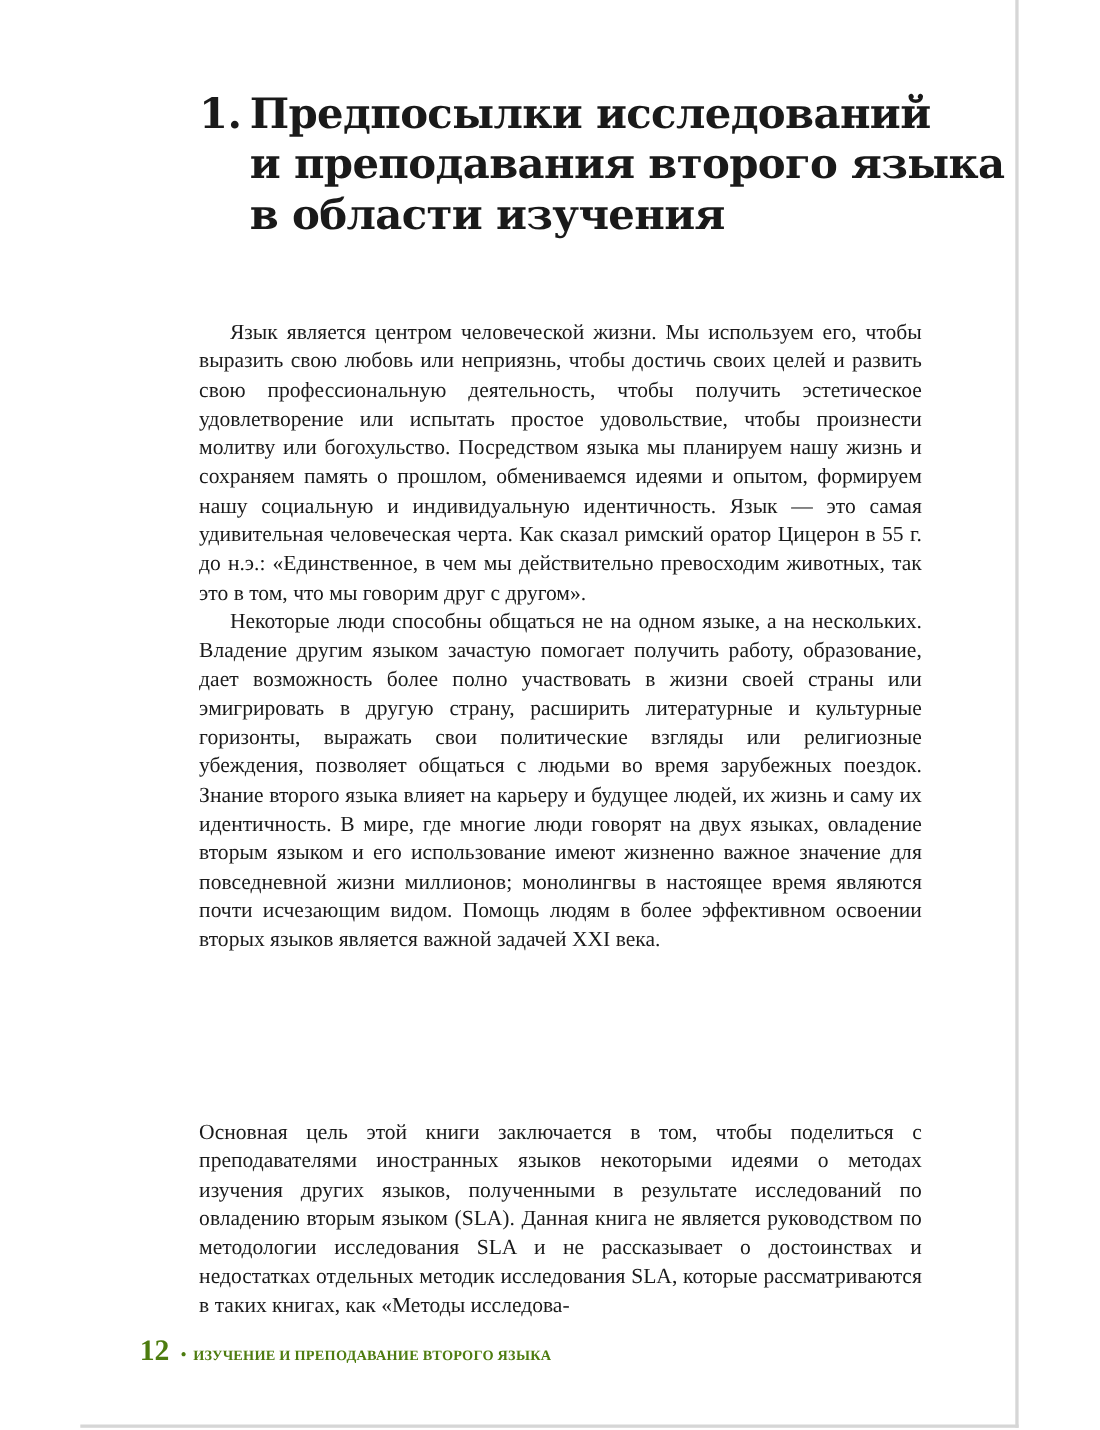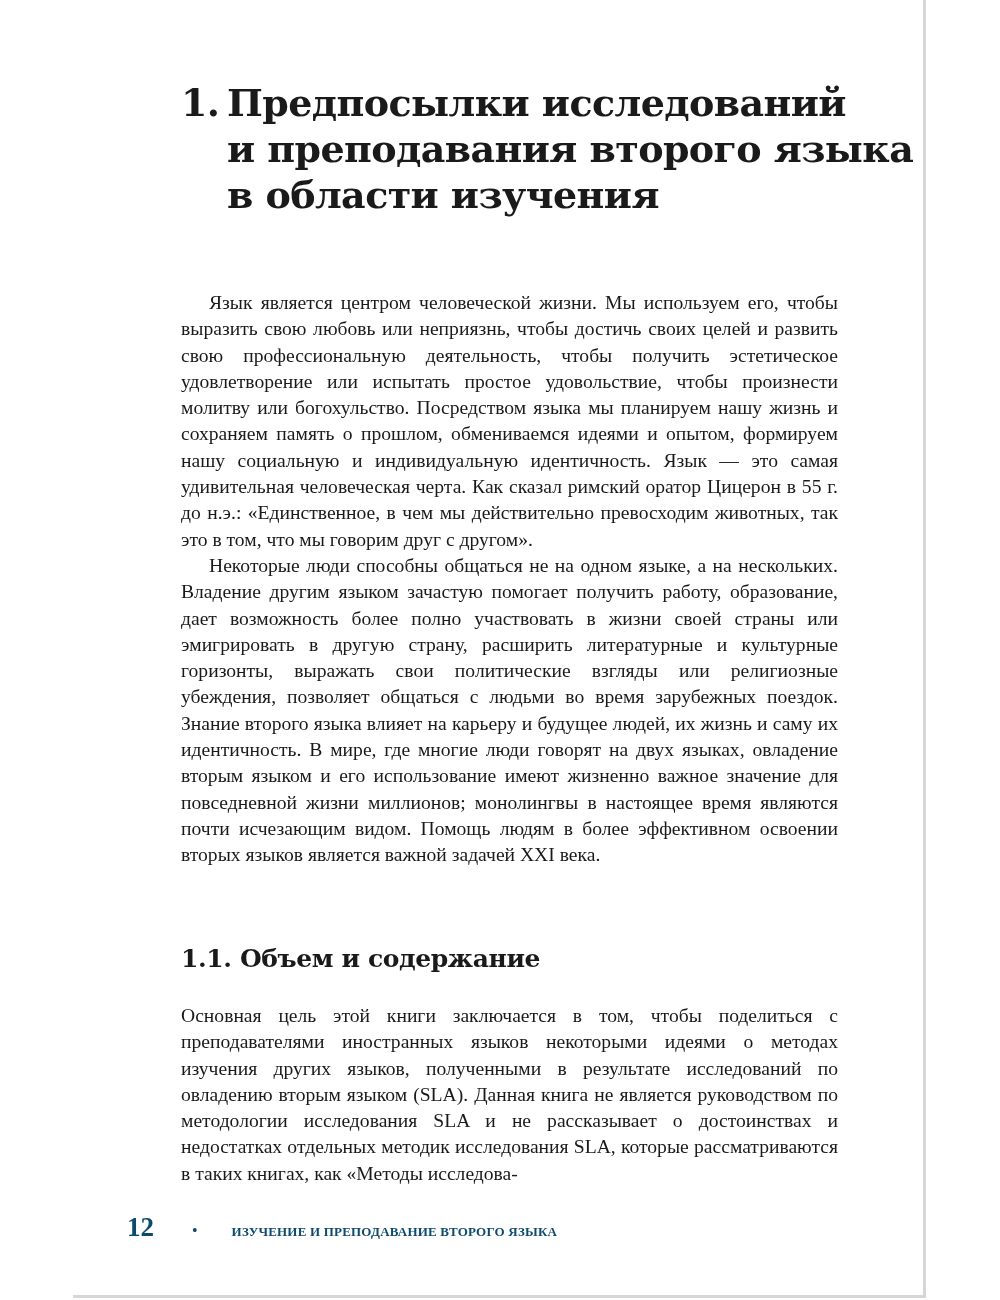--- a/index.html
+++ b/index.html
@@ -83,30 +83,29 @@
       top: 942px;
       margin: 0;
       font-family: "DejaVu Serif", serif;
       font-weight: bold;
       font-size: 25px;
       line-height: 34px;
       color: #1a1a1a;
       letter-spacing: -0.4px;
     }
     .block-2 { top: 1003px; }
-    .block-2 p { text-indent: 0; }
+    .block-2 p { text-indent: 0; margin-top: 14px; }
     .footer {
       position: absolute;
       left: 127px;
       top: 1212px;
       display: flex;
       align-items: baseline;
       font-family: "Liberation Serif", serif;
-      color: #0c4a6e;
-      gap: 28px;
+      color: #4d7c0f;
     }
     .footer .page-number {
       font-size: 27px;
       font-weight: bold;
       margin-right: 10px;
     }
     .footer .bullet {
       font-size: 16px;
       margin-right: 6px;
     }
@@ -126,21 +125,20 @@
     <span class="line"><span class="num">1.</span><span>Предпосылки исследований</span></span>
     <span class="line indent">и преподавания второго языка</span>
     <span class="line indent">в области изучения</span>
   </h1>
 
   <div class="body-text block-1">
     <p>Язык является центром человеческой жизни. Мы используем его, чтобы выразить свою любовь или неприязнь, чтобы достичь своих целей и развить свою профессиональную деятельность, чтобы полу­чить эстетическое удовлетворение или испытать простое удовольствие, чтобы произнести молитву или богохульство. Посредством языка мы планируем нашу жизнь и сохраняем память о прошлом, обмениваем­ся идеями и опытом, формируем нашу социальную и индивидуальную идентичность. Язык — это самая удивительная человеческая черта. Как сказал римский оратор Цицерон в 55 г. до н.э.: «Единственное, в чем мы действительно превосходим животных, так это в том, что мы говорим друг с другом».</p>
     <p>Некоторые люди способны общаться не на одном языке, а на не­скольких. Владение другим языком зачастую помогает получить ра­боту, образование, дает возможность более полно участвовать в жизни своей страны или эмигрировать в другую страну, расширить литера­турные и культурные горизонты, выражать свои политические взгляды или религиозные убеждения, позволяет общаться с людьми во время зарубежных поездок. Знание второго языка влияет на карьеру и буду­щее людей, их жизнь и саму их идентичность. В мире, где многие люди говорят на двух языках, овладение вторым языком и его использова­ние имеют жизненно важное значение для повседневной жизни мил­лионов; монолингвы в настоящее время являются почти исчезающим видом. Помощь людям в более эффективном освоении вторых языков является важной задачей XXI века.</p>
   </div>
 
-  <h2 class="section-title">1.1. Объем и содержание</h2>
 
   <div class="body-text block-2">
     <p>Основная цель этой книги заключается в том, чтобы поделиться с преподавателями иностранных языков некоторыми идеями о мето­дах изучения других языков, полученными в результате исследова­ний по овладению вторым языком (SLA). Данная книга не является руководством по методологии исследования SLA и не рассказывает о достоинствах и недостатках отдельных методик исследования SLA, которые рассматриваются в таких книгах, как «Методы исследова-</p>
   </div>
 
   <div class="footer">
     <span class="page-number">12</span>
     <span class="bullet">•</span>
     <span class="running-head">Изучение и преподавание второго языка</span>
   </div>

